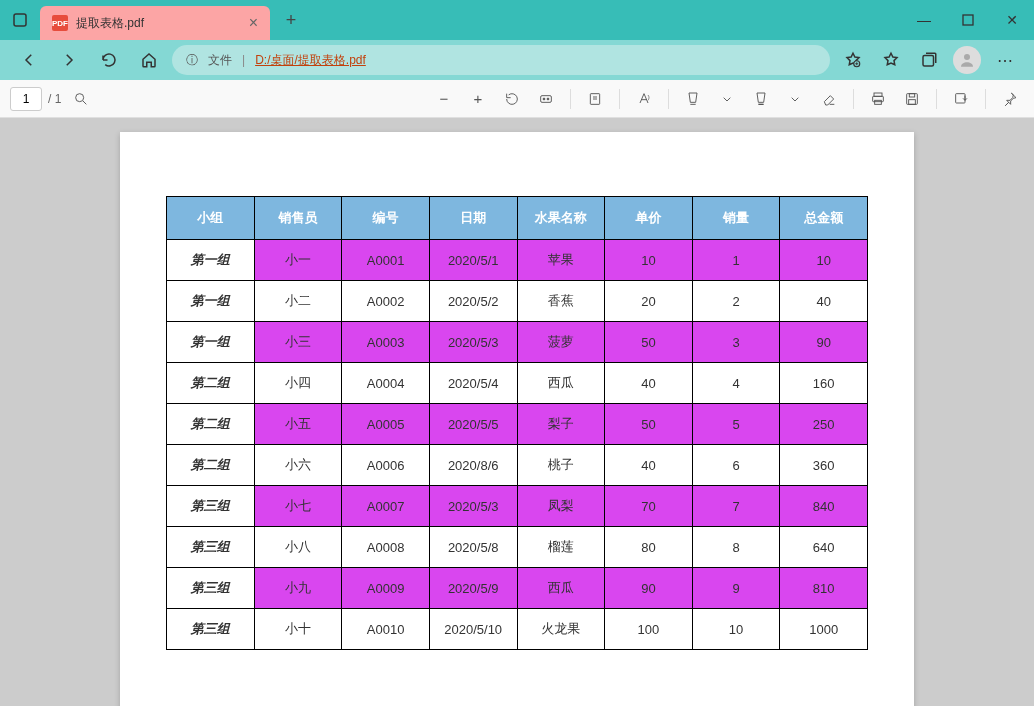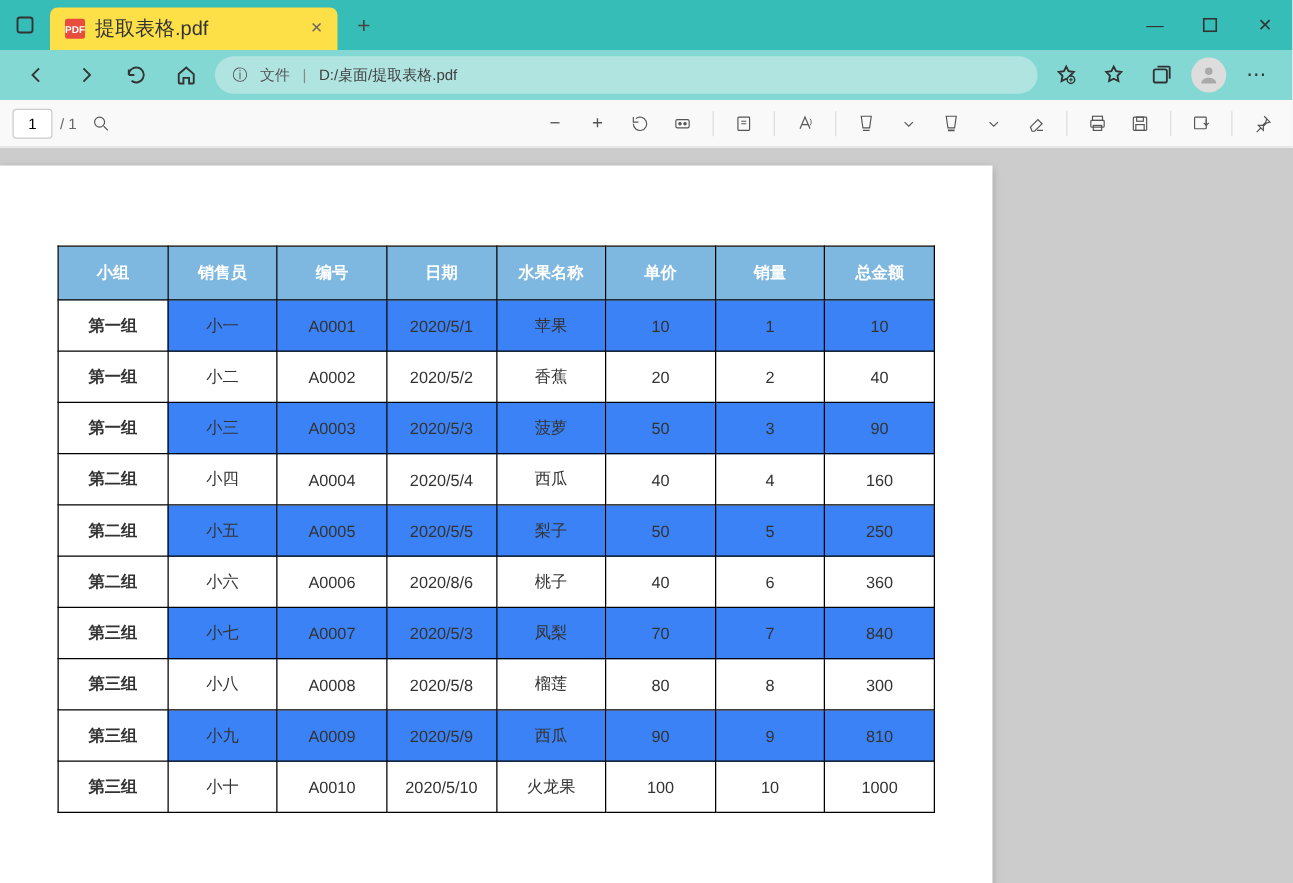--- a/index.html
+++ b/index.html
@@ -1,47 +1,47 @@
 <!DOCTYPE html>
 <html><head>
 <meta charset="utf-8">
 <style>
 * { box-sizing: border-box; margin: 0; padding: 0; }
 body { font-family: "Microsoft YaHei", sans-serif; background: #f5f5f5; width: 1034px; height: 706px; overflow: hidden; }
 .window-frame { background: #37bdb7; height: 40px; display: flex; align-items: center; justify-content: space-between; }
 .window-left { display: flex; align-items: center; height: 100%; }
 .win-icon-box { width: 40px; display: flex; align-items: center; justify-content: center; }
-.tab { background: #fde047; height: 34px; margin-top: 6px; border-radius: 6px 6px 0 0; display: flex; align-items: center; padding: 0 12px; min-width: 230px; gap: 8px; }
+.tab { background: #fca5a5; height: 34px; margin-top: 6px; border-radius: 6px 6px 0 0; display: flex; align-items: center; padding: 0 12px; min-width: 230px; gap: 8px; }
 .tab-icon { width: 16px; height: 16px; background: #e74c3c; border-radius: 2px; display: flex; align-items: center; justify-content: center; font-size: 8px; color: #fff; font-weight: bold; }
-.tab-title { flex: 1; font-size: 16px; color: #333; }
+.tab-title { flex: 1; font-size: 12px; color: #333; }
 .tab-close { font-size: 16px; color: #666; cursor: pointer; }
 .new-tab { width: 30px; height: 30px; display: flex; align-items: center; justify-content: center; font-size: 18px; color: #444; margin-left: 6px; cursor: pointer; }
 .window-right { display: flex; }
 .win-btn { width: 44px; height: 40px; display: flex; align-items: center; justify-content: center; font-size: 14px; color: #333; cursor: pointer; }
 .nav-bar { background: #84d8d4; height: 40px; display: flex; align-items: center; padding: 0 12px; gap: 6px; }
 .nav-btn { width: 34px; height: 34px; display: flex; align-items: center; justify-content: center; color: #333; cursor: pointer; font-size: 16px; border-radius: 4px; }
 .url-bar { flex: 1; background: #b0e4e1; height: 30px; border-radius: 15px; display: flex; align-items: center; padding: 0 14px; gap: 10px; font-size: 12px; color: #555; }
 .url-divider { color: #888; }
-.url-text { color: #404040; }
+.url-text { color: #c2410c; text-decoration: underline; }
 .nav-right { display: flex; gap: 4px; align-items: center; }
 .avatar { width: 28px; height: 28px; background: #ddd; border-radius: 50%; display: flex; align-items: center; justify-content: center; }
 .pdf-toolbar { background: #f9f9f9; height: 38px; border-bottom: 1px solid #e0e0e0; display: flex; align-items: center; padding: 0 10px; gap: 6px; }
 .page-input { width: 32px; height: 24px; border: 1px solid #ccc; text-align: center; font-size: 12px; border-radius: 3px; }
 .pg-lbl { font-size: 12px; color: #666; }
 .tb-btn { width: 28px; height: 28px; display: flex; align-items: center; justify-content: center; color: #555; cursor: pointer; font-size: 15px; border-radius: 3px; }
 .tb-btn svg { width: 16px; height: 16px; stroke: #555; fill: none; stroke-width: 1.4; }
 .tb-sep { width: 1px; height: 20px; background: #ddd; margin: 0 4px; }
 .tb-spacer { flex: 1; }
-.viewer { height: 588px; background: #ccc; overflow: auto; display: flex; padding-top: 14px; }
+.viewer { height: 588px; background: #ccc; overflow: auto; display: flex; justify-content: center; padding-top: 14px; }
 .page { background: #fff; width: 794px; min-height: 1000px; padding: 64px 46px; box-shadow: 0 2px 6px rgba(0,0,0,0.2); }
 table { border-collapse: collapse; width: 100%; table-layout: fixed; }
 th { background: #7eb7df; color: #fff; font-size: 13px; font-weight: bold; padding: 12px 4px; border: 1.5px solid #000; }
 td { font-size: 13px; color: #333; text-align: center; padding: 11px 4px; border: 1.5px solid #000; }
-tr.alt td { background: #3b82f6; }
-td.grp { font-weight: bold; background: #fff !important; }
+tr.alt td { background: #d946ef; }
+td.grp { font-weight: bold; background: #fff !important; font-style: italic; }
 .arrow-svg { width: 18px; height: 18px; stroke: #333; fill: none; stroke-width: 2; }
 </style>
 </head>
 <body>
 
 <div class="window-frame">
   <div class="window-left">
     <div class="win-icon-box">
       <svg width="16" height="16" viewBox="0 0 16 16">
           <rect x="2" y="2" width="12" height="12" rx="2" fill="none" stroke="#333" stroke-width="1.5"></rect>
@@ -307,21 +307,21 @@
             <td>840</td>
           </tr>
           <tr>
             <td class="grp">第三组</td>
             <td>小八</td>
             <td>A0008</td>
             <td>2020/5/8</td>
             <td>榴莲</td>
             <td>80</td>
             <td>8</td>
-            <td>300</td>
+            <td>640</td>
           </tr>
           <tr class="alt">
             <td class="grp">第三组</td>
             <td>小九</td>
             <td>A0009</td>
             <td>2020/5/9</td>
             <td>西瓜</td>
             <td>90</td>
             <td>9</td>
             <td>810</td>

